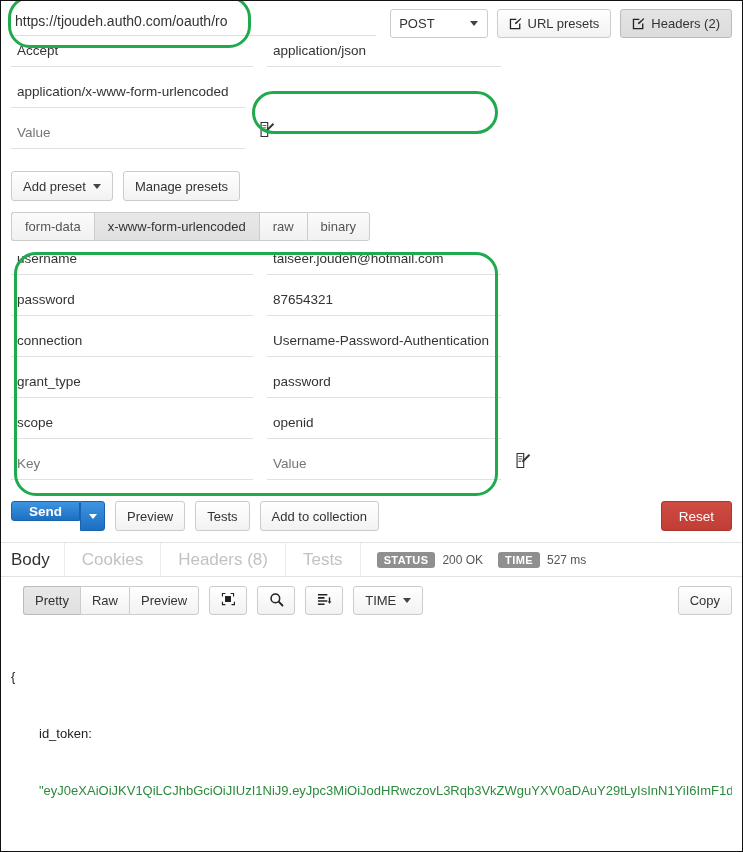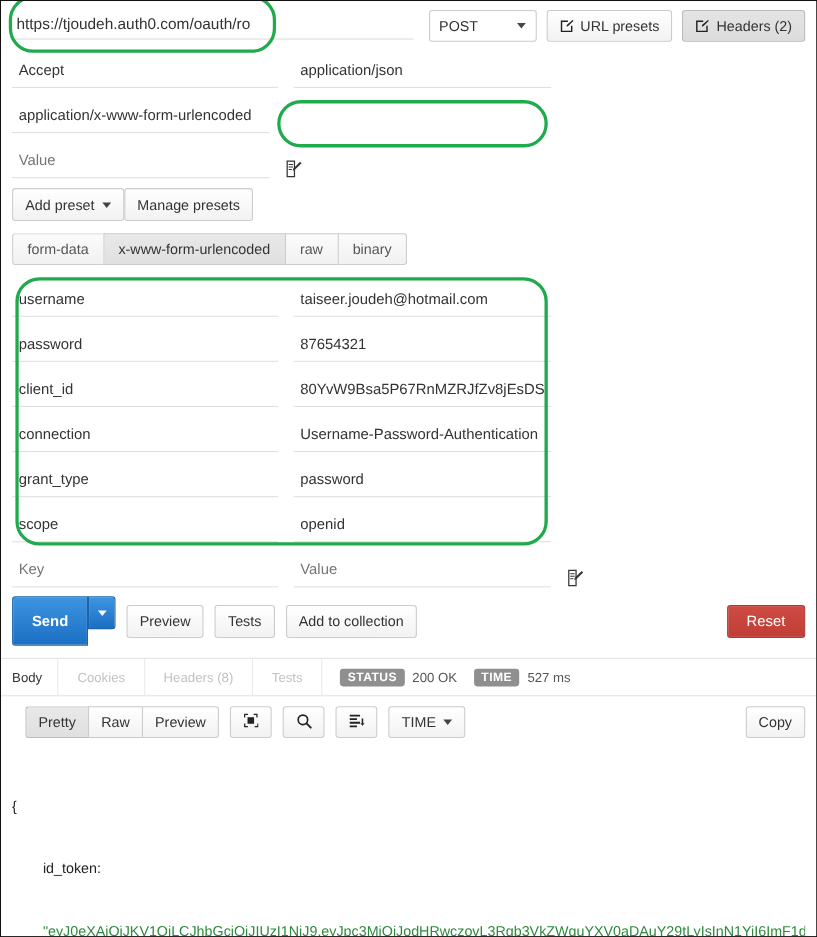--- a/index.html
+++ b/index.html
@@ -37,74 +37,74 @@
     font-family:"Liberation Sans", sans-serif;font-size:13px;color:#333;
     padding:0 11px;height:29px;display:inline-flex;align-items:center;
     box-sizing:border-box;cursor:pointer;white-space:nowrap;
   }
   .btn.active{background:linear-gradient(#e4e4e4,#dcdcdc);border-color:#bbb;}
   .btn .picon{margin-right:6px;display:inline-flex;}
   .url-row .btn{margin-left:9px;}
 
   
   .kv-area{padding:0 10px;}
-  .kv-row{display:flex;align-items:flex-end;height:41px;}
+  .kv-row{display:flex;align-items:flex-start;height:41px;}
   .kv-key,.kv-val{
     border:none;border-bottom:1px solid #e0e0e0;outline:none;background:transparent;
     font-family:"Liberation Sans", sans-serif;font-size:13.5px;color:#333;
     padding:4px 2px 8px 6px;box-sizing:border-box;
   }
   .kv-key{width:242px;margin-right:14px;}
   .kv-val{width:234px;}
   .kv-key.ph,.kv-val.ph{color:#aaa;}
   .bulk-icon{margin-left:14px;display:inline-flex;cursor:pointer;}
 
   
-  .preset-row{padding:9px 10px 0 10px;display:flex;}
+  .preset-row{padding:9px 10px 0 10px;display:flex;gap:10px;}
   .preset-row .btn{height:30px;}
 
   
   .type-tabs{padding:11px 10px 0 10px;display:flex;}
   .ttab{
     border:1px solid #ccc;border-right:none;
     background:linear-gradient(#fbfbfb,#f1f1f1);
     font-size:13px;color:#555;padding:0 13px;height:29px;
     display:inline-flex;align-items:center;box-sizing:border-box;cursor:pointer;
   }
   .ttab:first-child{border-radius:3px 0 0 3px;}
   .ttab:last-child{border-right:1px solid #ccc;border-radius:0 3px 3px 0;}
   .ttab.active{background:linear-gradient(#e8e8e8,#e0e0e0);color:#333;}
 
   
   .action-bar{padding:8px 10px 0 10px;display:flex;align-items:center;}
   .send-group{display:flex;}
   .send-btn{
     background:linear-gradient(#3d95e0,#1c6fc4);border:1px solid #1a63ad;
-    color:#fff;font-size:13.5px;font-weight:bold;padding:0 17px;height:45px;
+    color:#fff;font-size:13.5px;font-weight:bold;padding:0 17px;height:20px;
     display:inline-flex;align-items:center;border-radius:3px 0 0 3px;cursor:pointer;
     box-sizing:border-box;
   }
   .send-caret{
     background:linear-gradient(#3d95e0,#1c6fc4);border:1px solid #1a63ad;border-left:1px solid #1a63ad;
     width:25px;height:30px;border-radius:0 3px 3px 0;display:inline-flex;
     align-items:center;justify-content:center;cursor:pointer;box-sizing:border-box;
   }
   .send-caret i{width:0;height:0;border-left:4px solid transparent;border-right:4px solid transparent;border-top:5px solid #fff;display:block;}
   .action-bar .btn{margin-left:10px;height:30px;}
   .reset-btn{
     margin-left:auto;background:linear-gradient(#cf4b43,#bf3e35);border:1px solid #ae352e;
     color:#fff;font-size:13.5px;padding:0 17px;height:30px;border-radius:3px;
     display:inline-flex;align-items:center;cursor:pointer;box-sizing:border-box;
   }
 
   
   .resp-sep{border-top:1px solid #e3e3e3;margin-top:11px;}
   .resp-tabs{display:flex;align-items:stretch;height:33px;padding-left:2px;}
   .rtab{
-    font-size:12px;color:#c2c2c2;padding:0 17px;display:flex;align-items:center;
+    font-size:17px;color:#c2c2c2;padding:0 17px;display:flex;align-items:center;
     border-right:1px solid #ececec;cursor:pointer;box-sizing:border-box;
   }
   .rtab.active{color:#333;border-right:1px solid #ececec;}
   .rtab.first{padding-left:8px;padding-right:14px;}
   .meta{display:flex;align-items:center;padding-left:16px;gap:7px;}
   .chip{background:#8f8f8f;color:#fff;font-size:11px;font-weight:bold;padding:2px 7px;border-radius:3px;letter-spacing:.4px;}
   .meta-val{font-size:12px;color:#555;}
   .resp-divider{border-top:1px solid #e3e3e3;}
 
   .resp-toolbar{padding:9px 10px 0 22px;display:flex;align-items:center;}
@@ -198,24 +198,20 @@
   </div>
 
   <div class="kv-area" style="padding-top:6px;">
     <div class="kv-row">
       <input class="kv-key" value="username" style="">
       <input class="kv-val" value="taiseer.joudeh@hotmail.com" style="">
     </div>
     <div class="kv-row">
       <input class="kv-key" value="password" style="">
       <input class="kv-val" value="87654321" style="">
-    </div>
-    <div class="kv-row">
-      <input class="kv-key" value="client_id" style="">
-      <input class="kv-val" value="80YvW9Bsa5P67RnMZRJfZv8jEsDS" style="">
     </div>
     <div class="kv-row">
       <input class="kv-key" value="connection" style="">
       <input class="kv-val" value="Username-Password-Authentication" style="">
     </div>
     <div class="kv-row">
       <input class="kv-key" value="grant_type" style="">
       <input class="kv-val" value="password" style="">
     </div>
     <div class="kv-row">

